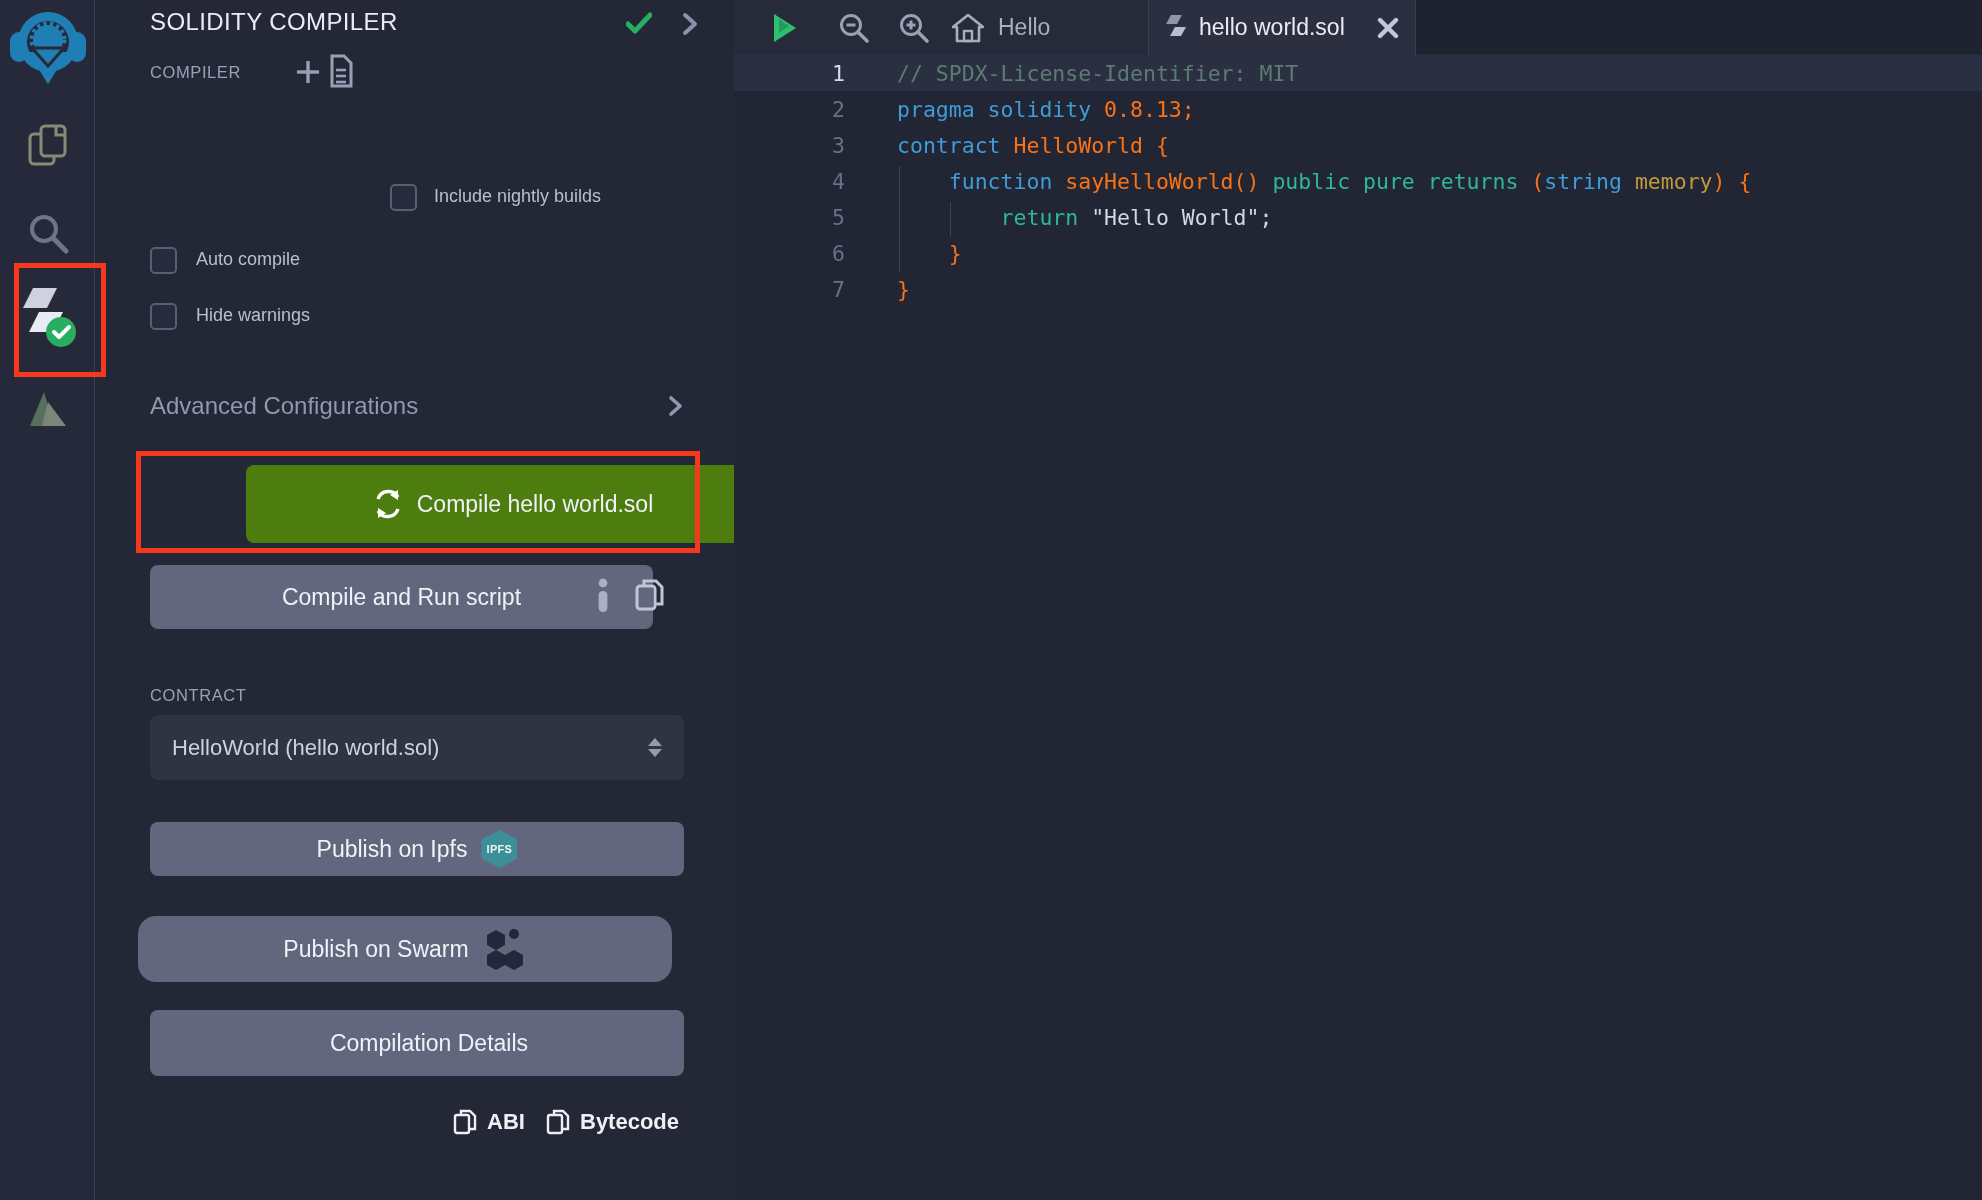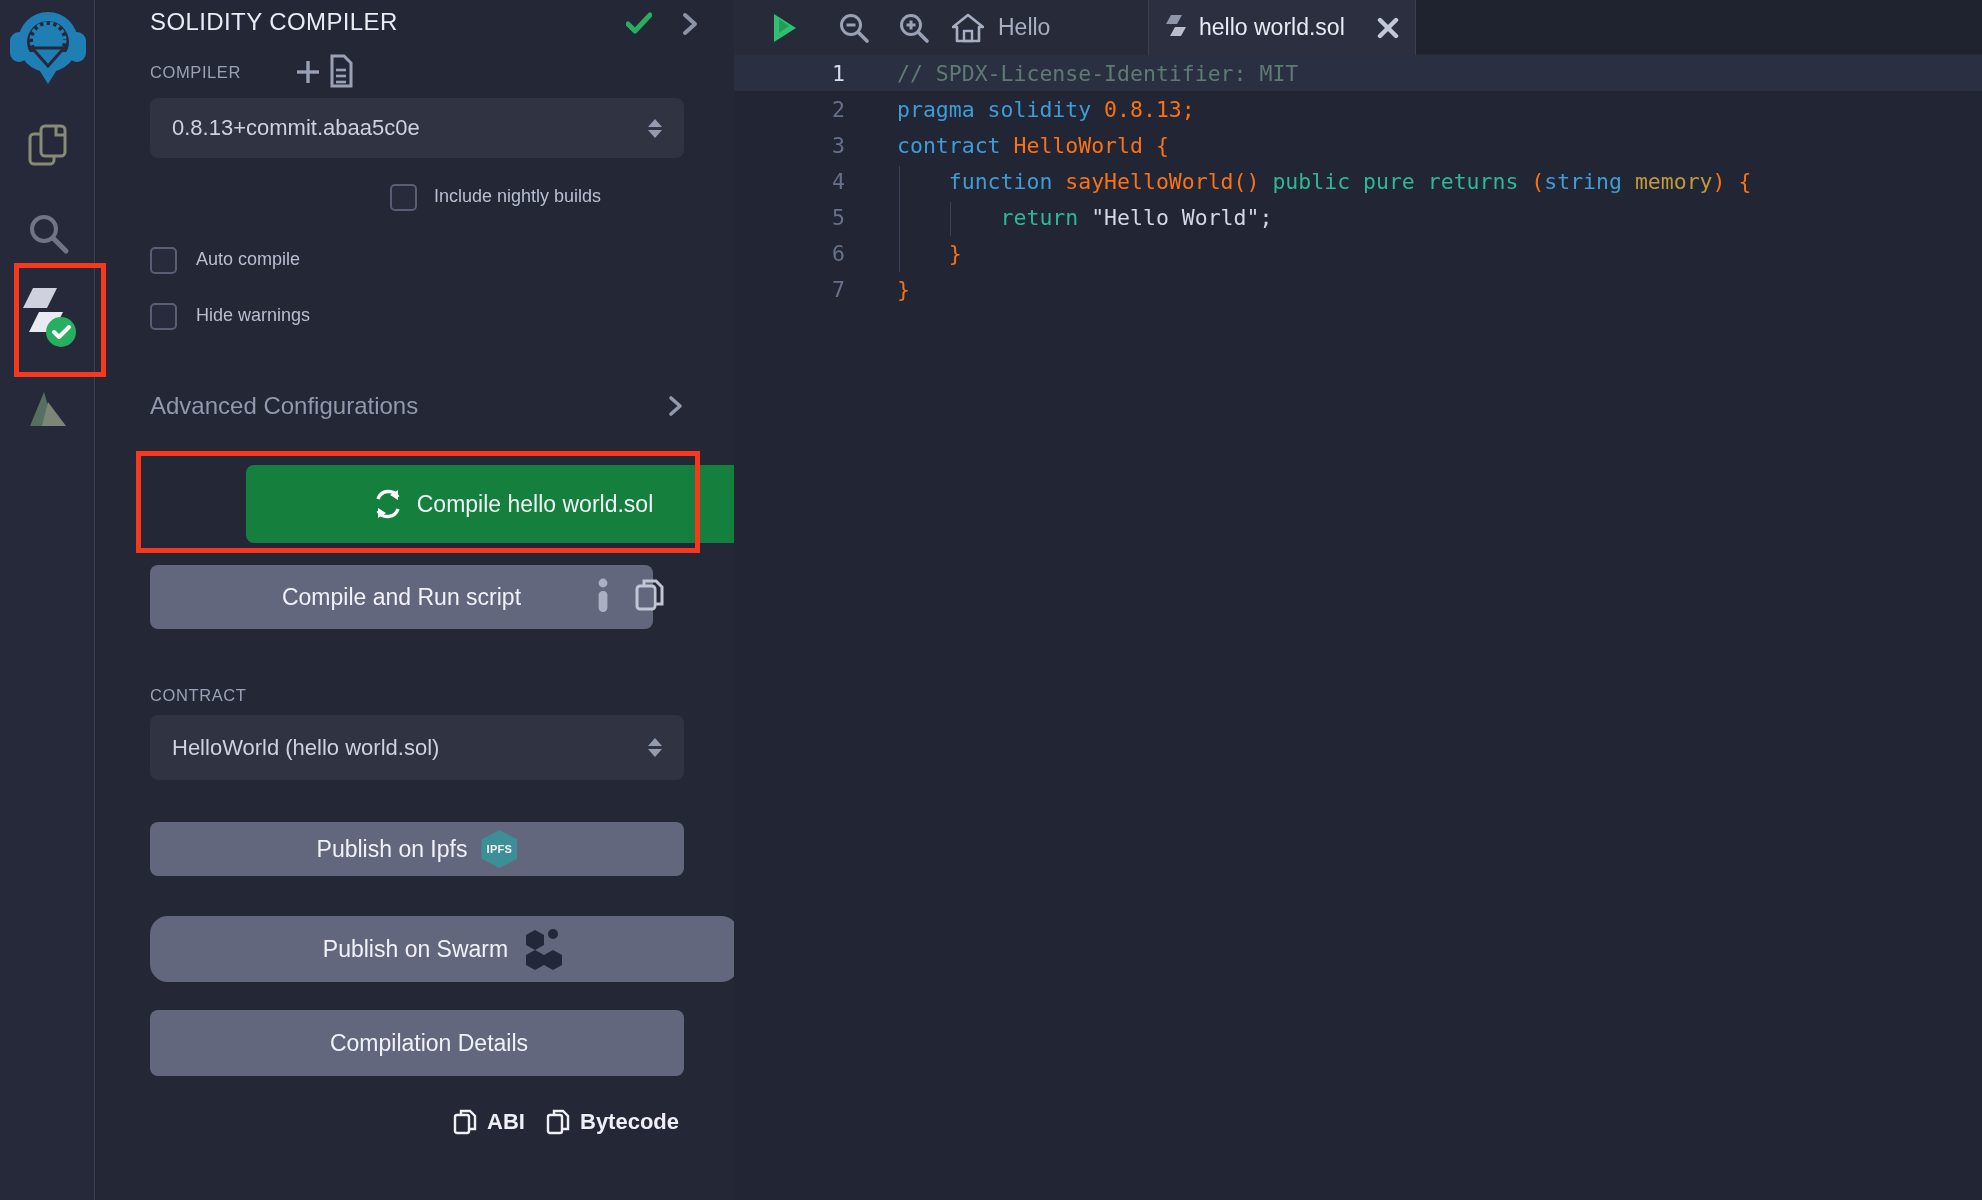--- a/index.html
+++ b/index.html
@@ -21,21 +21,21 @@
   .select-box { position:absolute; width:534px; background:#2f3342; border-radius:8px;
                 display:flex; align-items:center; padding:0 22px; cursor:pointer; }
   .select-box .sel-text { font-size:22px; color:#ccd2e0; flex:1; }
   .carets { display:flex; flex-direction:column; gap:3px; align-items:center; }
   .carets i { width:0; height:0; border-left:7px solid transparent; border-right:7px solid transparent; display:block; }
   .carets .up { border-bottom:8px solid #949bb0; }
   .carets .down { border-top:8px solid #949bb0; }
   .adv-label { position:absolute; font-size:24px; color:#9099ae; }
   .btn { position:absolute; width:534px; border-radius:8px; display:flex; align-items:center; justify-content:center;
          font-size:23px; color:#f0f2f8; cursor:pointer; gap:14px; }
-  .btn-primary { background:#15803d; height:78px; left:150px;align-items:center; }
+  .btn-primary { background:#4d7c0f; height:78px; left:150px;align-items:center; }
   .btn-slate { background:#63677d; }
   .annotation { position:absolute; border:5px solid #f8381c; background:transparent; pointer-events:none; z-index:50; }
 
   
   .editor { position:absolute; left:734px; top:0; width:1248px; height:1200px; background:#222534; }
   .topbar { position:absolute; left:0; top:0; width:1248px; height:55px; background:#272b39; }
   .topbar .after-tabs { position:absolute; left:682px; top:0; width:566px; height:55px; background:#1f222f; border-bottom:1px solid #30354455; }
   .tab-home { position:absolute; left:218px; top:0; height:55px; display:flex; align-items:center; gap:14px; cursor:pointer; }
   .tab-home span { font-size:23px; color:#a7aec2; }
   .tab-active { position:absolute; left:414px; top:0; width:268px; height:55px; background:#2b2f3f;
@@ -126,27 +126,20 @@
     <line x1="14" y1="3" x2="14" y2="25" stroke="#9aa1b6" stroke-width="3.4"></line>
     <line x1="3" y1="14" x2="25" y2="14" stroke="#9aa1b6" stroke-width="3.4"></line>
   </svg>
   <svg style="position:absolute; left:232px; top:54px; cursor:pointer;" width="26" height="34" viewBox="0 0 26 34">
     <path d="M4 2 h12 l7 7 v23 h-19 z" fill="none" stroke="#9aa1b6" stroke-width="3"></path>
     <line x1="8" y1="16" x2="18" y2="16" stroke="#9aa1b6" stroke-width="2.6"></line>
     <line x1="8" y1="22" x2="18" y2="22" stroke="#9aa1b6" stroke-width="2.6"></line>
     <line x1="8" y1="28" x2="18" y2="28" stroke="#9aa1b6" stroke-width="2.6"></line>
   </svg>
 
-  <div class="select-box" style="left:54px; top:98px; height:60px;">
-    <div class="sel-text">0.8.13+commit.abaa5c0e</div>
-    <div class="carets">
-        <i class="up"></i>
-        <i class="down"></i>
-      </div>
-  </div>
 
   <div class="cb" style="left:294px; top:184px;"></div>
   <div class="cb-label" style="left:338px; top:186px;">Include nightly builds</div>
 
   <div class="cb" style="left:54px; top:247px;"></div>
   <div class="cb-label" style="left:100px; top:249px;">Auto compile</div>
 
   <div class="cb" style="left:54px; top:303px;"></div>
   <div class="cb-label" style="left:100px; top:305px;">Hide warnings</div>
 
@@ -186,21 +179,21 @@
         <i class="up"></i>
         <i class="down"></i>
       </div>
   </div>
 
   <div class="btn btn-slate" style="left:54px; top:822px; width:534px; height:54px;">
     <span>Publish on Ipfs</span>
     <span class="ipfs-badge">IPFS</span>
   </div>
 
-  <div class="btn btn-slate" style="left:54px; top:916px; width:589px; height:66px;border-radius:18px;">
+  <div class="btn btn-slate" style="left:42px; top:916px; width:534px; height:66px;border-radius:18px;">
     <span>Publish on Swarm</span>
     <svg width="44" height="46" viewBox="0 0 44 46">
       <polygon points="13,4 22,9 22,19 13,24 4,19 4,9" fill="#23273a"></polygon>
       <polygon points="13,24 22,29 22,39 13,44 4,39 4,29" fill="#23273a"></polygon>
       <polygon points="31,24 40,29 40,39 31,44 22,39 22,29" fill="#23273a"></polygon>
       <circle cx="31" cy="8" r="5" fill="#23273a"></circle>
     </svg>
   </div>
 
   <div class="btn btn-slate" style="left:54px; top:1010px; width:534px; height:66px;padding-left:24px;">

